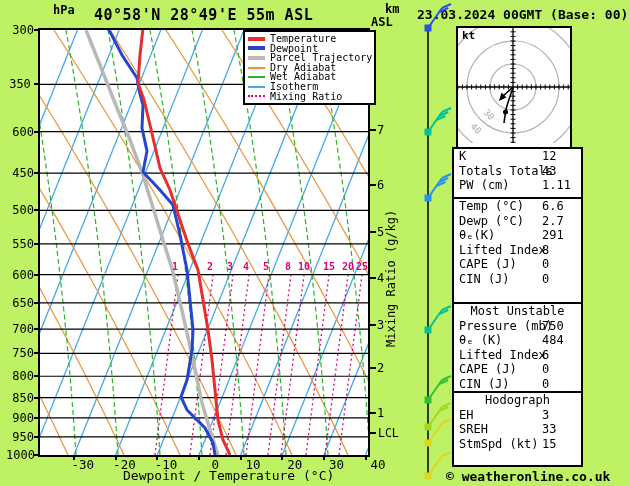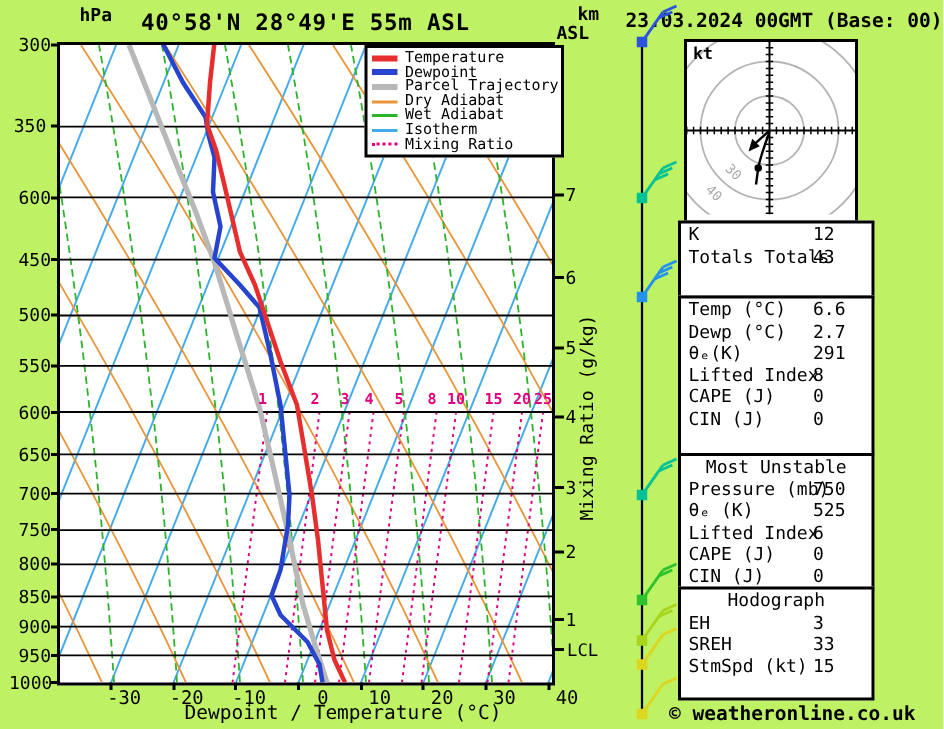--- a/index.html
+++ b/index.html
@@ -295,33 +295,34 @@
         <polygon points="41,73 48.5,69.5 43.5,64.5" fill="#000"></polygon>
         <circle cx="47.5" cy="84" r="2.5" fill="#000"></circle>
       </svg>
     <span class="kt" style="left:4px;top:1px;">kt</span>
   </div>
 
   <div id="tables">
       <div class="box" style="top: 147px; height: 48px;">
         <div class="trow"><span style="position: static;">K</span><span class="val">12</span></div>
         <div class="trow"><span style="position: static;">Totals Totals</span><span class="val">43</span></div>
+        <div class="trow"><span style="position: static;">PW (cm)</span><span class="val">1.11</span></div>
       </div>
       <div class="box" style="top: 197px; height: 103px;">
         <div class="trow"><span style="position: static;">Temp (°C)</span><span class="val">6.6</span></div>
         <div class="trow"><span style="position: static;">Dewp (°C)</span><span class="val">2.7</span></div>
         <div class="trow"><span style="position: static;">θₑ(K)</span><span class="val">291</span></div>
         <div class="trow"><span style="position: static;">Lifted Index</span><span class="val">8</span></div>
         <div class="trow"><span style="position: static;">CAPE (J)</span><span class="val">0</span></div>
         <div class="trow"><span style="position: static;">CIN (J)</span><span class="val">0</span></div>
       </div>
       <div class="box" style="top: 302px; height: 88px;">
         <div class="btitle">Most Unstable</div>
         <div class="trow"><span style="position: static;">Pressure (mb)</span><span class="val">750</span></div>
-        <div class="trow"><span style="position: static;">θₑ (K)</span><span class="val">525</span></div>
+        <div class="trow"><span style="position: static;">θₑ (K)</span><span class="val">484</span></div>
         <div class="trow"><span style="position: static;">Lifted Index</span><span class="val">6</span></div>
         <div class="trow"><span style="position: static;">CAPE (J)</span><span class="val">0</span></div>
         <div class="trow"><span style="position: static;">CIN (J)</span><span class="val">0</span></div>
       </div>
       <div class="box" style="top: 391px; height: 72px;">
         <div class="btitle">Hodograph</div>
         <div class="trow"><span style="position: static;">EH</span><span class="val">3</span></div>
         <div class="trow"><span style="position: static;">SREH</span><span class="val">33</span></div>
         <div class="trow"><span style="position: static;">StmSpd (kt)</span><span class="val">15</span></div>
       </div>

